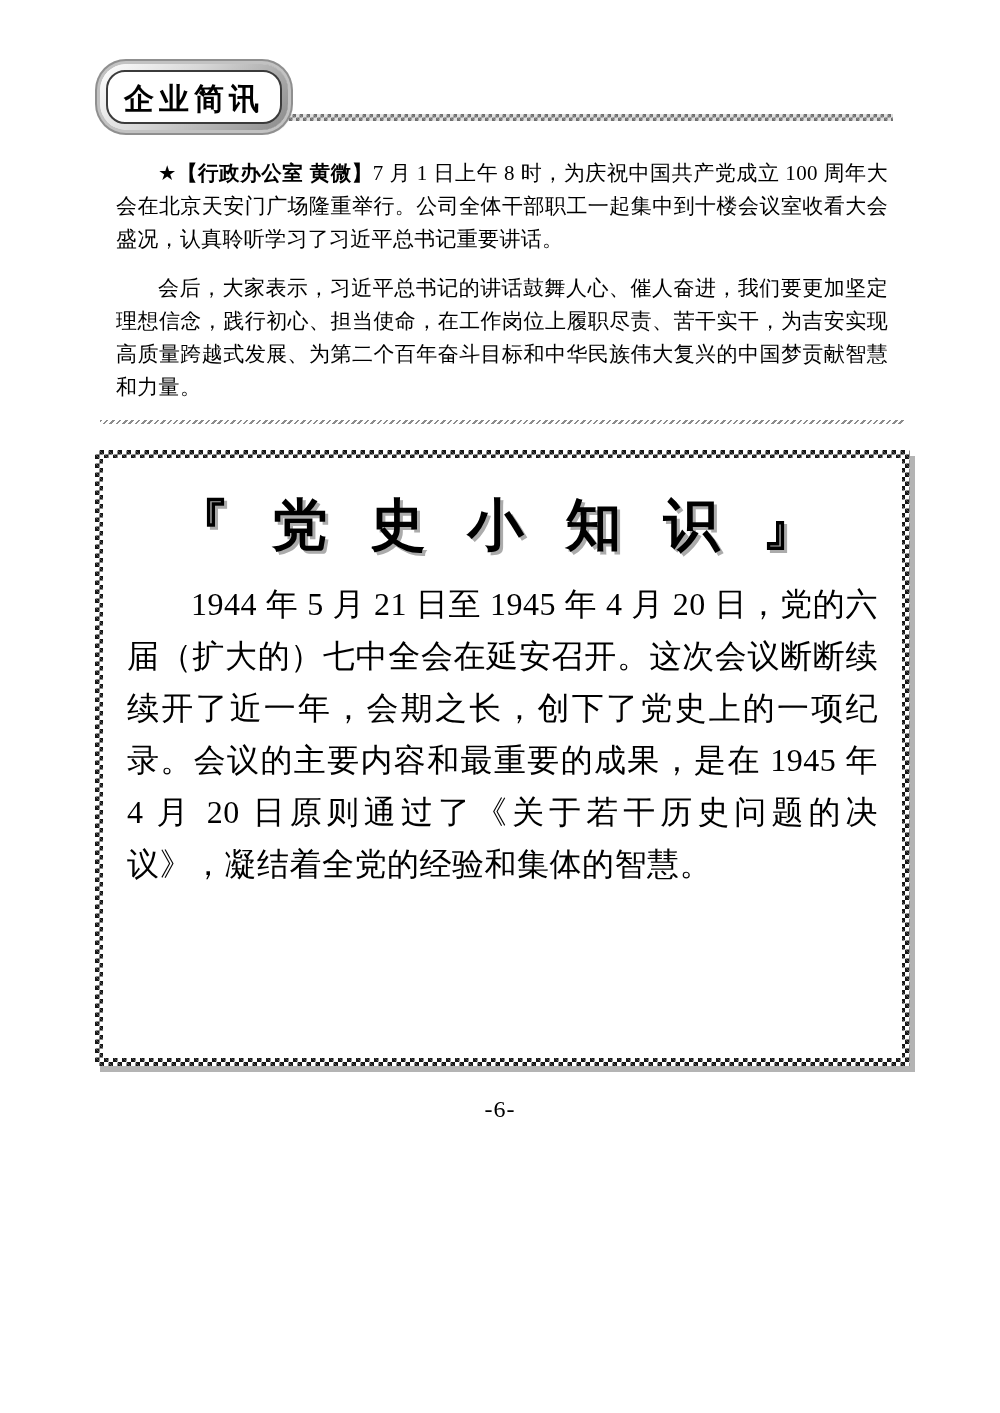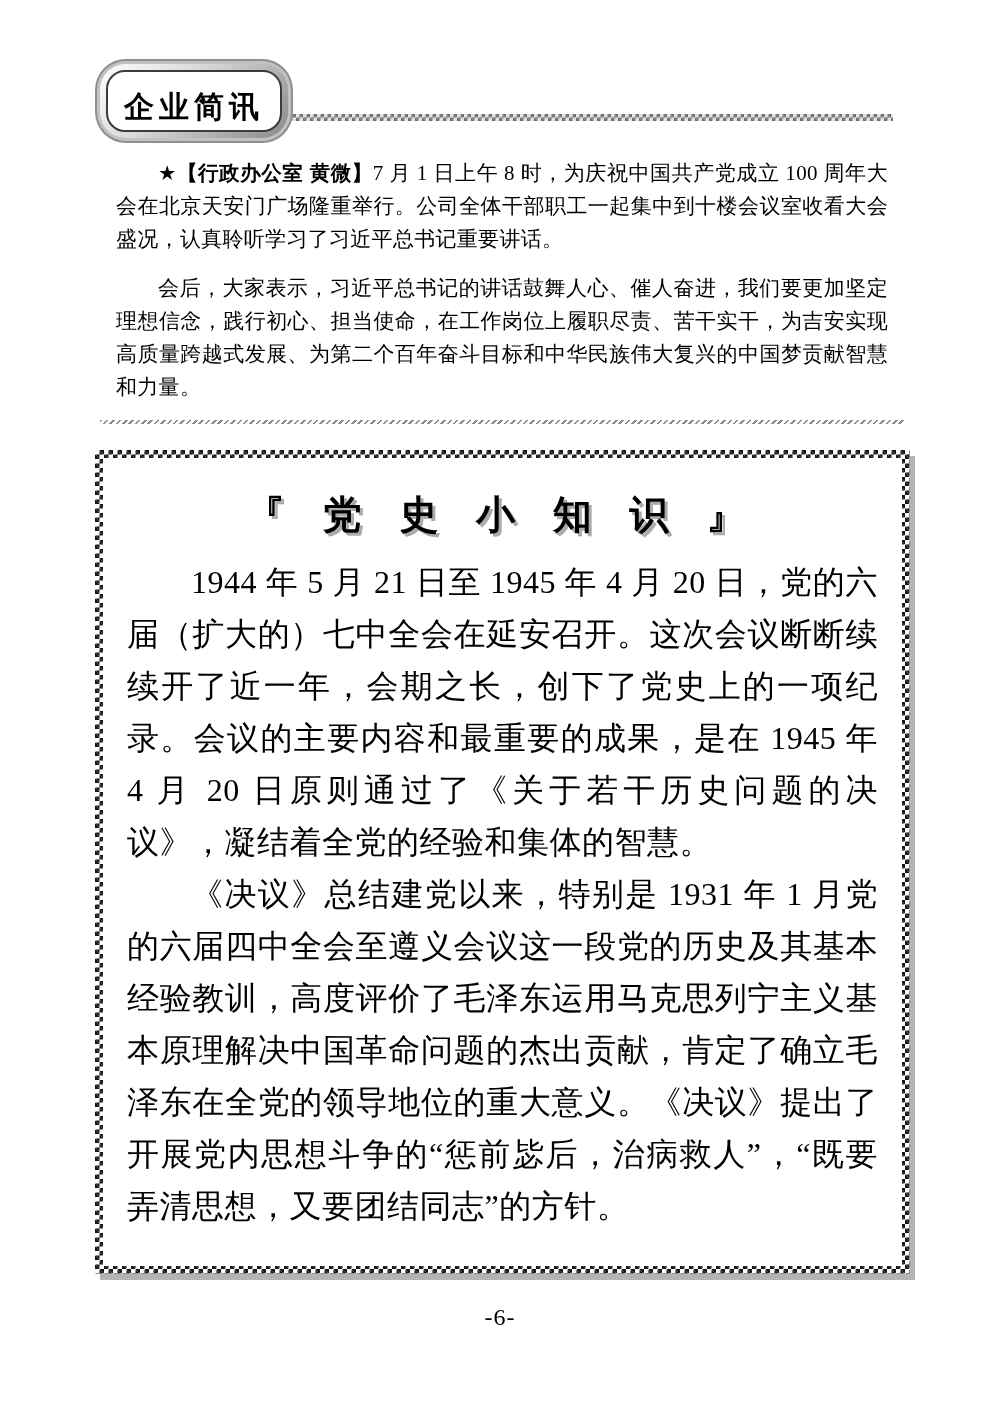--- a/index.html
+++ b/index.html
@@ -19,21 +19,21 @@
     background-size:7px 7px;background-position:0 0,3.5px 3.5px;
   }
   .badge{
     position:absolute;left:100px;top:64px;display:inline-block;
     border-radius:26px;padding:6px;
     background:linear-gradient(135deg,#ffffff 0%,#d8d8d8 40%,#8a8a8a 100%);
     box-shadow:0 0 0 3px #c2c2c2,0 0 0 5px #8f8f8f,3px 3px 2px #9a9a9a;
   }
   .badge-inner{
     border-radius:19px;background:#fff;border:2px solid #3b3b3b;
-    padding:17px 16px 5px;
+    padding:9px 16px 5px;
     font-family:"Liberation Sans","DejaVu Sans",sans-serif;
     font-weight:bold;font-size:30px;letter-spacing:5px;line-height:1.2;
     white-space:nowrap;
   }
   
   .content{padding:0 96px 0 100px;}
   .news-para{
     margin:16px;font-size:21px;line-height:33px;text-align:justify;
     text-indent:2em;letter-spacing:0.3px;
   }
@@ -53,21 +53,21 @@
       linear-gradient(45deg,#161616 25%,transparent 25%,transparent 75%,#161616 75%),
       linear-gradient(45deg,#161616 25%,transparent 25%,transparent 75%,#161616 75%);
     background-size:9px 9px;background-position:0 0,4.5px 4.5px;
     box-shadow:5px 6px 0 #b4b4b4;
   }
   .box-inner{
     background:#fff;padding:18px 24px 34px;min-height:600px;box-sizing:border-box;
   }
   .box-title{
     margin:12px 0 14px;text-align:center;
-    font-size:39px;font-weight:bold;letter-spacing:14px;
+    font-size:56px;font-weight:bold;letter-spacing:14px;
     text-shadow:3px 3px 0 #ababab;
     font-family:"Liberation Serif","DejaVu Serif",serif;
   }
   .box-para{
     margin:0;font-size:32px;line-height:52px;text-align:justify;
     text-indent:2em;letter-spacing:0.5px;
   }
   
   .page-footer{
     margin-top:30px;text-align:center;font-size:24px;letter-spacing:1px;
@@ -94,21 +94,20 @@
 
     <div class="squiggle-divider"></div>
 
 
   </section>
 
   <section class="knowledge-box">
     <div class="box-inner">
       <h2 class="box-title">『 党 史 小 知 识 』</h2>
       <p class="box-para">1944 年 5 月 21 日至 1945 年 4 月 20 日，党的六届（扩大的）七中全会在延安召开。这次会议断断续续开了近一年，会期之长，创下了党史上的一项纪录。会议的主要内容和最重要的成果，是在 1945 年 4 月 20 日原则通过了《关于若干历史问题的决议》，凝结着全党的经验和集体的智慧。</p>
-      <p class="box-para">《决议》总结建党以来，特别是 1931 年 1 月党的六届四中全会至遵义会议这一段党的历史及其基本经验教训，高度评价了毛泽东运用马克思列宁主义基本原理解决中国革命问题的杰出贡献，肯定了确立毛泽东在全党的领导地位的重大意义。《决议》提出了开展党内思想斗争的“惩前毖后，治病救人”，“既要弄清思想，又要团结同志”的方针。</p>
     </div>
   </section>
 
   <footer class="page-footer">
     <span>-6-</span>
   </footer>
 
 </div>
 
 </body></html>

